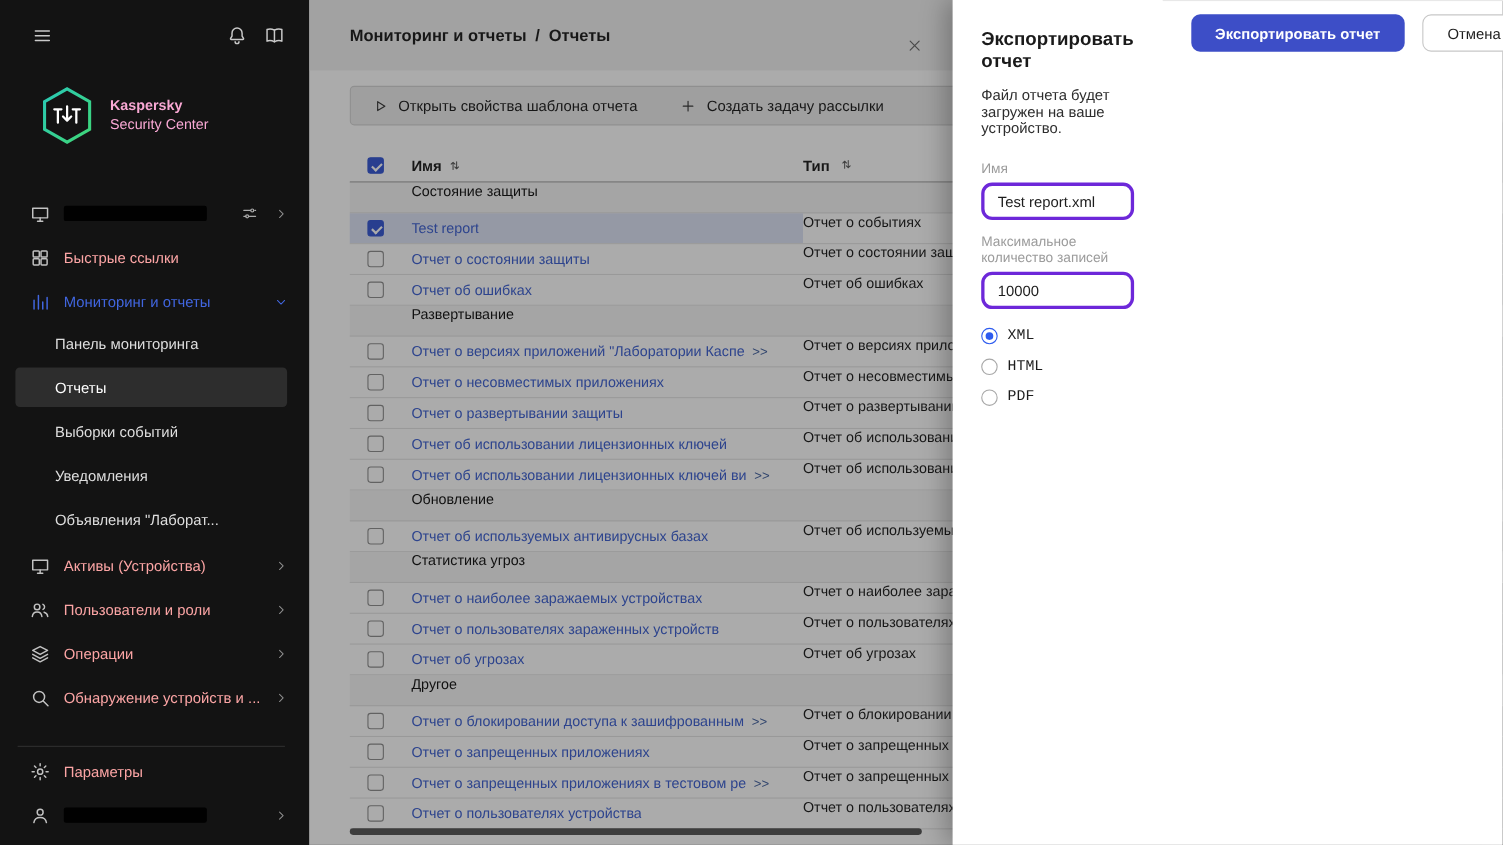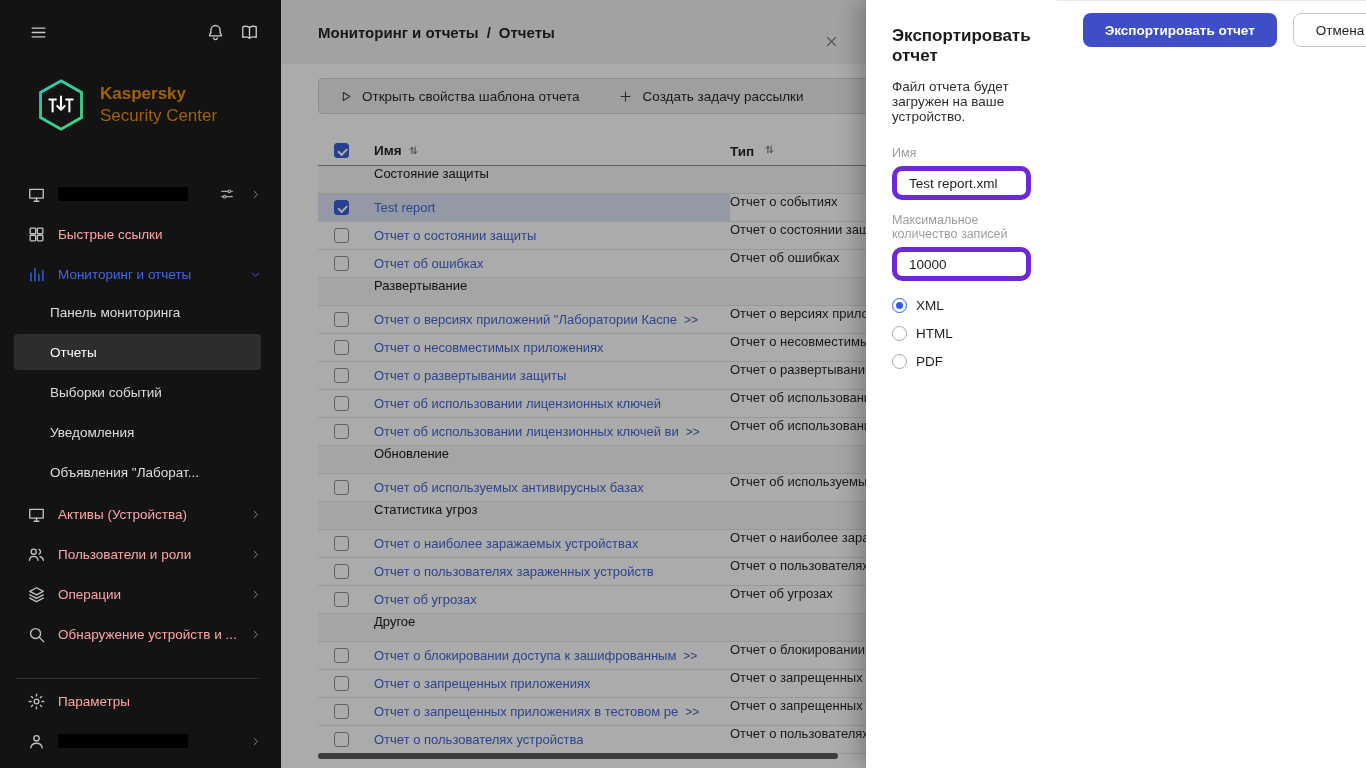--- a/index.html
+++ b/index.html
@@ -8,21 +8,21 @@
 
   
   .sidebar { position:absolute; left:0; top:0; width:281px; height:768px; background:#131313; z-index:40; color:#e4e4e4; }
   .topbar { height:64px; display:flex; align-items:center; padding:0 20px 0 26px; }
   .topbar .spacer { flex:1; }
   .icon-btn { width:24px; height:24px; color:#c9c9c9; display:flex; align-items:center; justify-content:center; cursor:pointer; position:relative; }
   .icon-btn svg { width:19px; height:19px; }
   .bell-wrap { margin-right:10px; }
   .logo-row { display:flex; align-items:center; gap:14px; padding:14px 0 0 36px; }
   .logo-hex svg { width:50px; height:54px; display:block; }
-  .logo-text { line-height:1.3; color:#a16207; font-size:17px; }
+  .logo-text { line-height:1.3; color:#f9a8d4; font-size:13px; }
   .logo-text .l1 { font-weight:700; }
   .logo-text .l2 { font-weight:400; }
 
   .nav { margin-top:42px; font-size:13.5px; }
   .nav-item { height:40px; display:flex; align-items:center; padding:0 18px 0 26px; gap:12px; cursor:pointer; color:#fca5a5; }
   .nav-item .nicon { width:20px; height:20px; color:#c2c2c2; flex:none; display:flex; align-items:center; justify-content:center; }
   .nav-item .nicon svg { width:19px; height:19px; }
   .nav-label { flex:1; white-space:nowrap; overflow:hidden; }
   .chev { width:15px; height:15px; color:#8f8f8f; flex:none; display:flex; align-items:center; justify-content:center; }
   .chev svg { width:13px; height:13px; }
@@ -64,23 +64,23 @@
   .backdrop { position:absolute; left:281px; top:0; right:0; bottom:0; background:rgba(15,15,15,0.35); z-index:45; }
   .drawer { position:absolute; top:0; right:0; width:500px; height:768px; background:#fff; z-index:50; box-shadow:-6px 0 22px rgba(0,0,0,0.28); display:flex; flex-direction:row; }
   .drawer-head { height:73px; border-bottom:1px solid #e8e8e8; position:relative; flex:none; }
   .close-btn { position:absolute; right:22px; top:28px; width:26px; height:26px; display:flex; align-items:center; justify-content:center; color:#4a4a4a; cursor:pointer; }
   .close-btn svg { width:15px; height:15px; }
   .drawer-body { padding:26px 26px 0 26px; flex:1; }
   .d-title { font-size:17px; font-weight:700; color:#1a1a1a; }
   .d-desc { margin-top:13px; font-size:13.5px; color:#2e2e2e; }
   .f-label { margin-top:22px; font-size:12.5px; color:#9c9c9c; }
   .f-label2 { margin-top:13px; }
-  .f-input { margin-top:6px; width:100%; height:34px; border:5px solid #6d28d9; border-radius:10px; padding:0 12px; font-size:13.5px; color:#1d1d1d; font-family:inherit; background:#fff; outline:none; display:block; }
+  .f-input { margin-top:6px; width:100%; height:34px; border:3px solid #6d28d9; border-radius:10px; padding:0 12px; font-size:13.5px; color:#1d1d1d; font-family:inherit; background:#fff; outline:none; display:block; }
   .radios { margin-top:10px; }
-  .radio-row { height:28px; display:flex; align-items:center; gap:9px; cursor:pointer; }
+  .radio-row { height:28px; display:flex; align-items:center; gap:9px; cursor:pointer;font-family:Liberation Mono, monospace; }
   .rb { width:15px; height:15px; border-radius:50%; border:1px solid #a8a8a8; position:relative; background:#fff; flex:none; }
   .rb.selected { border-color:#2d5bef; }
   .rb.selected::after { content:""; position:absolute; left:3px; top:3px; right:3px; bottom:3px; border-radius:50%; background:#2d5bef; }
   .radio-label { font-size:13.5px; color:#1d1d1d; }
   .drawer-foot { flex:none; border-top:1px solid #e8e8e8; height:65px; padding:12px 26px 0; display:flex; gap:16px; align-items:flex-start; }
   .btn { height:34px; border-radius:8px; font-size:13.5px; display:inline-flex; align-items:center; justify-content:center; padding:0 22px; cursor:pointer; font-family:inherit; border:none; }
   .btn-primary { background:#3d4ec7; color:#fff; font-weight:700; }
   .btn-secondary { background:#fff; color:#1d1d1d; border:1px solid #c7c7c7; }
 </style>
 </head>

